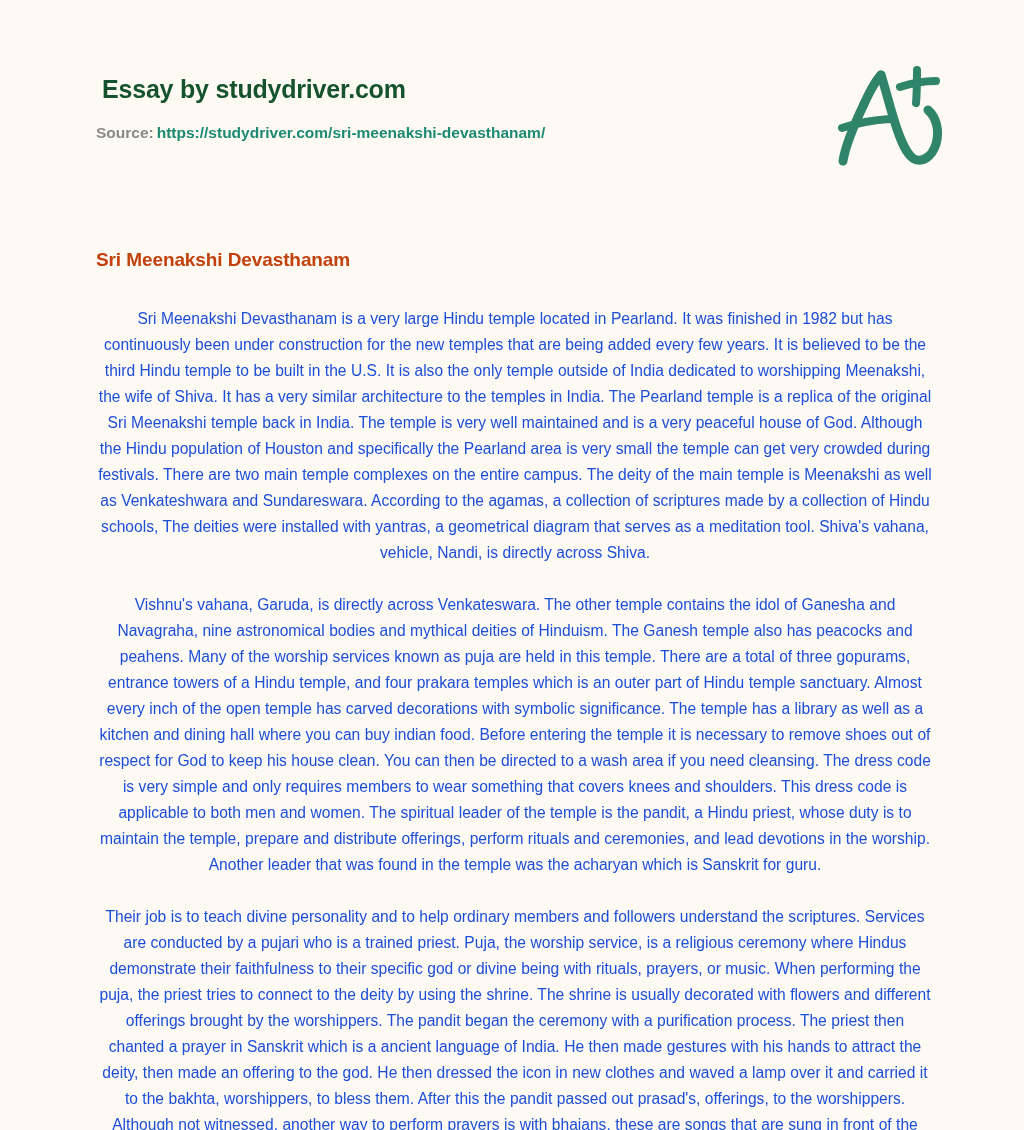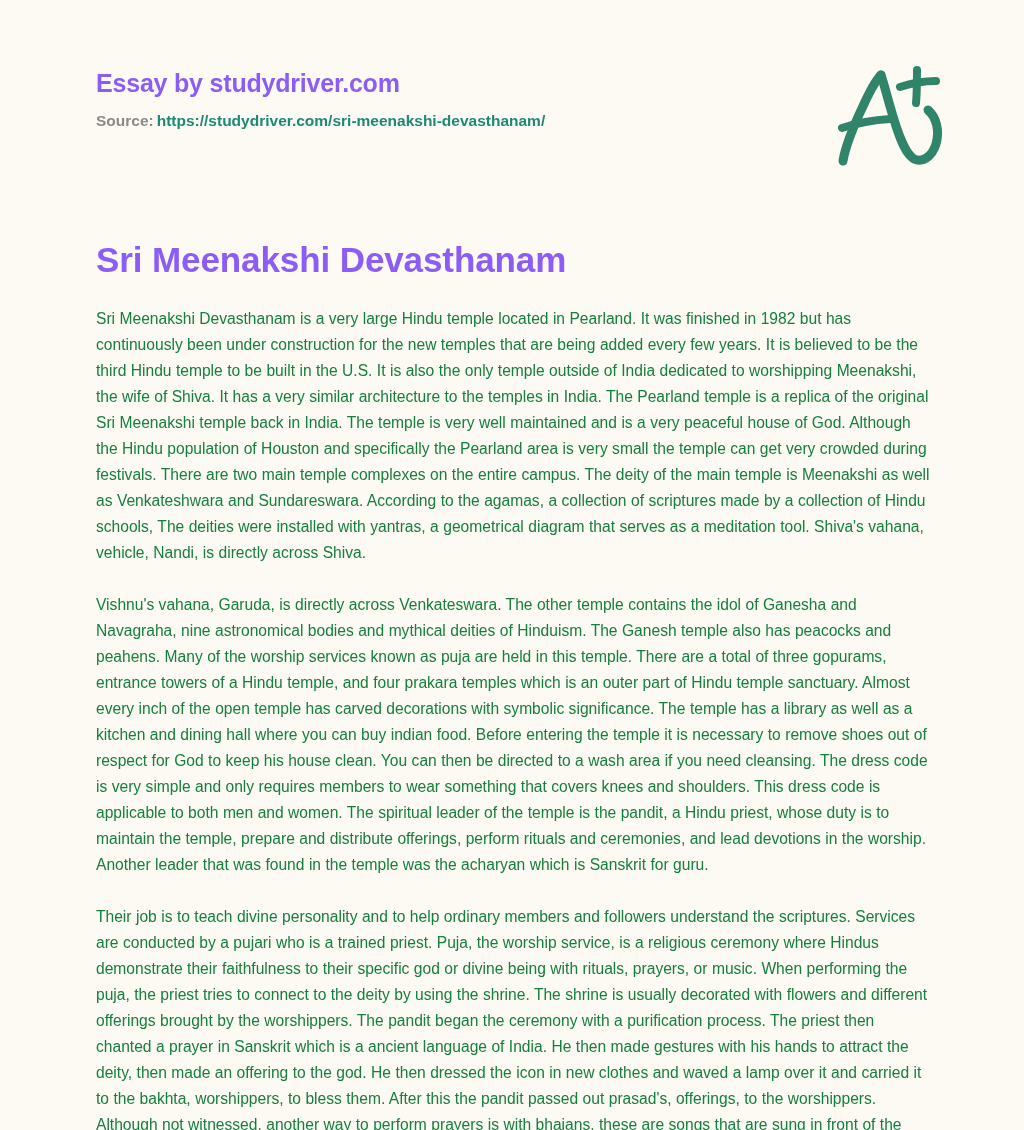--- a/index.html
+++ b/index.html
@@ -26,24 +26,24 @@
   
   .site-header {
     position: absolute;
     left: 96px;
     top: 68px;
     right: 80px;
     height: 110px;
   }
 
   .brand-title {
-    margin: 0;
+    margin: 6px;
     font-size: 25px;
     font-weight: bold;
-    color: #8b5cf6;
+    color: #14532d;
     letter-spacing: -0.2px;
     line-height: 30px;
   }
 
   .source-line {
     margin: 0;
     padding-top: 13px;
     font-size: 15.5px;
     line-height: 20px;
     color: #8a8a8a;
@@ -78,37 +78,37 @@
   
   .article {
     position: absolute;
     left: 96px;
     top: 243px;
     width: 838px;
   }
 
   .article-title {
     margin: 0;
-    font-size: 35px;
+    font-size: 19px;
     line-height: 34px;
     font-weight: bold;
-    color: #8b5cf6;
+    color: #c2410c;
     letter-spacing: -0.1px;
   }
 
   .article-body {
     padding-top: 29px;
   }
 
   .article-body p {
     margin: 0 0 26px 0;
     font-size: 15.6px;
     line-height: 26px;
-    color: #15803d;
-    text-align: left;
+    color: #1d4ed8;
+    text-align: center;
     word-spacing: 0.1px;
   }
 
   .article-body p:last-child {
     margin-bottom: 0;
   }
 </style>
 </head>
 <body>
 

